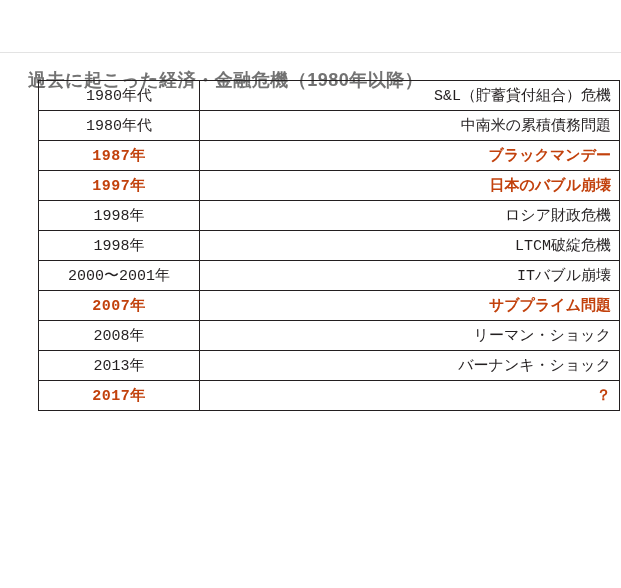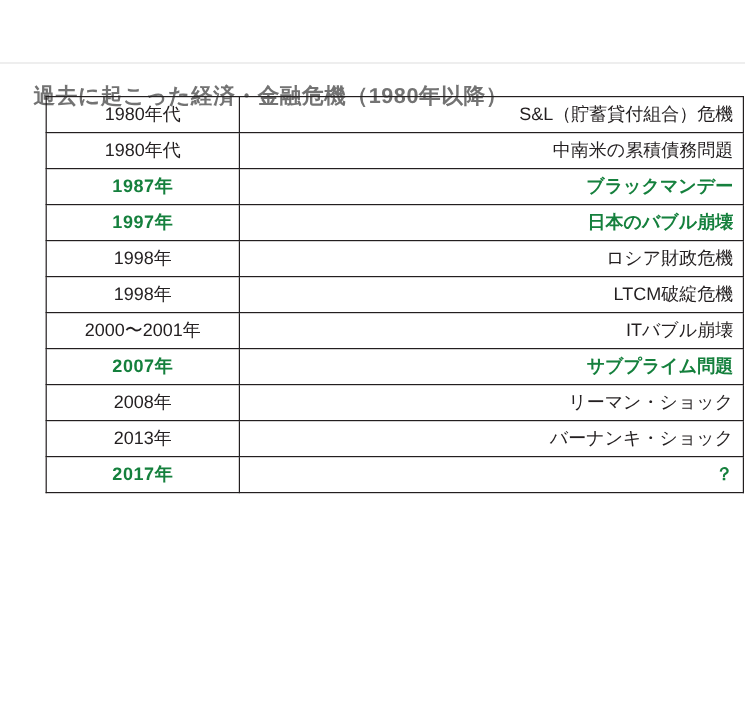--- a/index.html
+++ b/index.html
@@ -38,20 +38,21 @@
     top: 52px;
     width: 621px;
     height: 1px;
     background: #e3e3e3;
   }
   .table-wrap {
     position: absolute;
     left: 38px;
     top: 80px;
     width: 545px;
+    font-family: Liberation Mono, monospace;
   }
   table.crisis {
     border-collapse: collapse;
     width: 545px;
     table-layout: fixed;
   }
   table.crisis td {
     border: 1px solid #231f20;
     height: 29px;
     padding: 0 8px;
@@ -63,21 +64,21 @@
   table.crisis td.year {
     width: 144px;
     text-align: center;
   }
   table.crisis td.event {
     width: 399px;
     text-align: right;
     padding-left: 12px;
   }
   tr.hl td {
-    color: #15803d;
+    color: #c2410c;
     font-weight: bold;
   }
   tr.hl td.year {
     letter-spacing: 0.5px;
   }
 </style>
 </head>
 <body>
 
 <div class="page">

